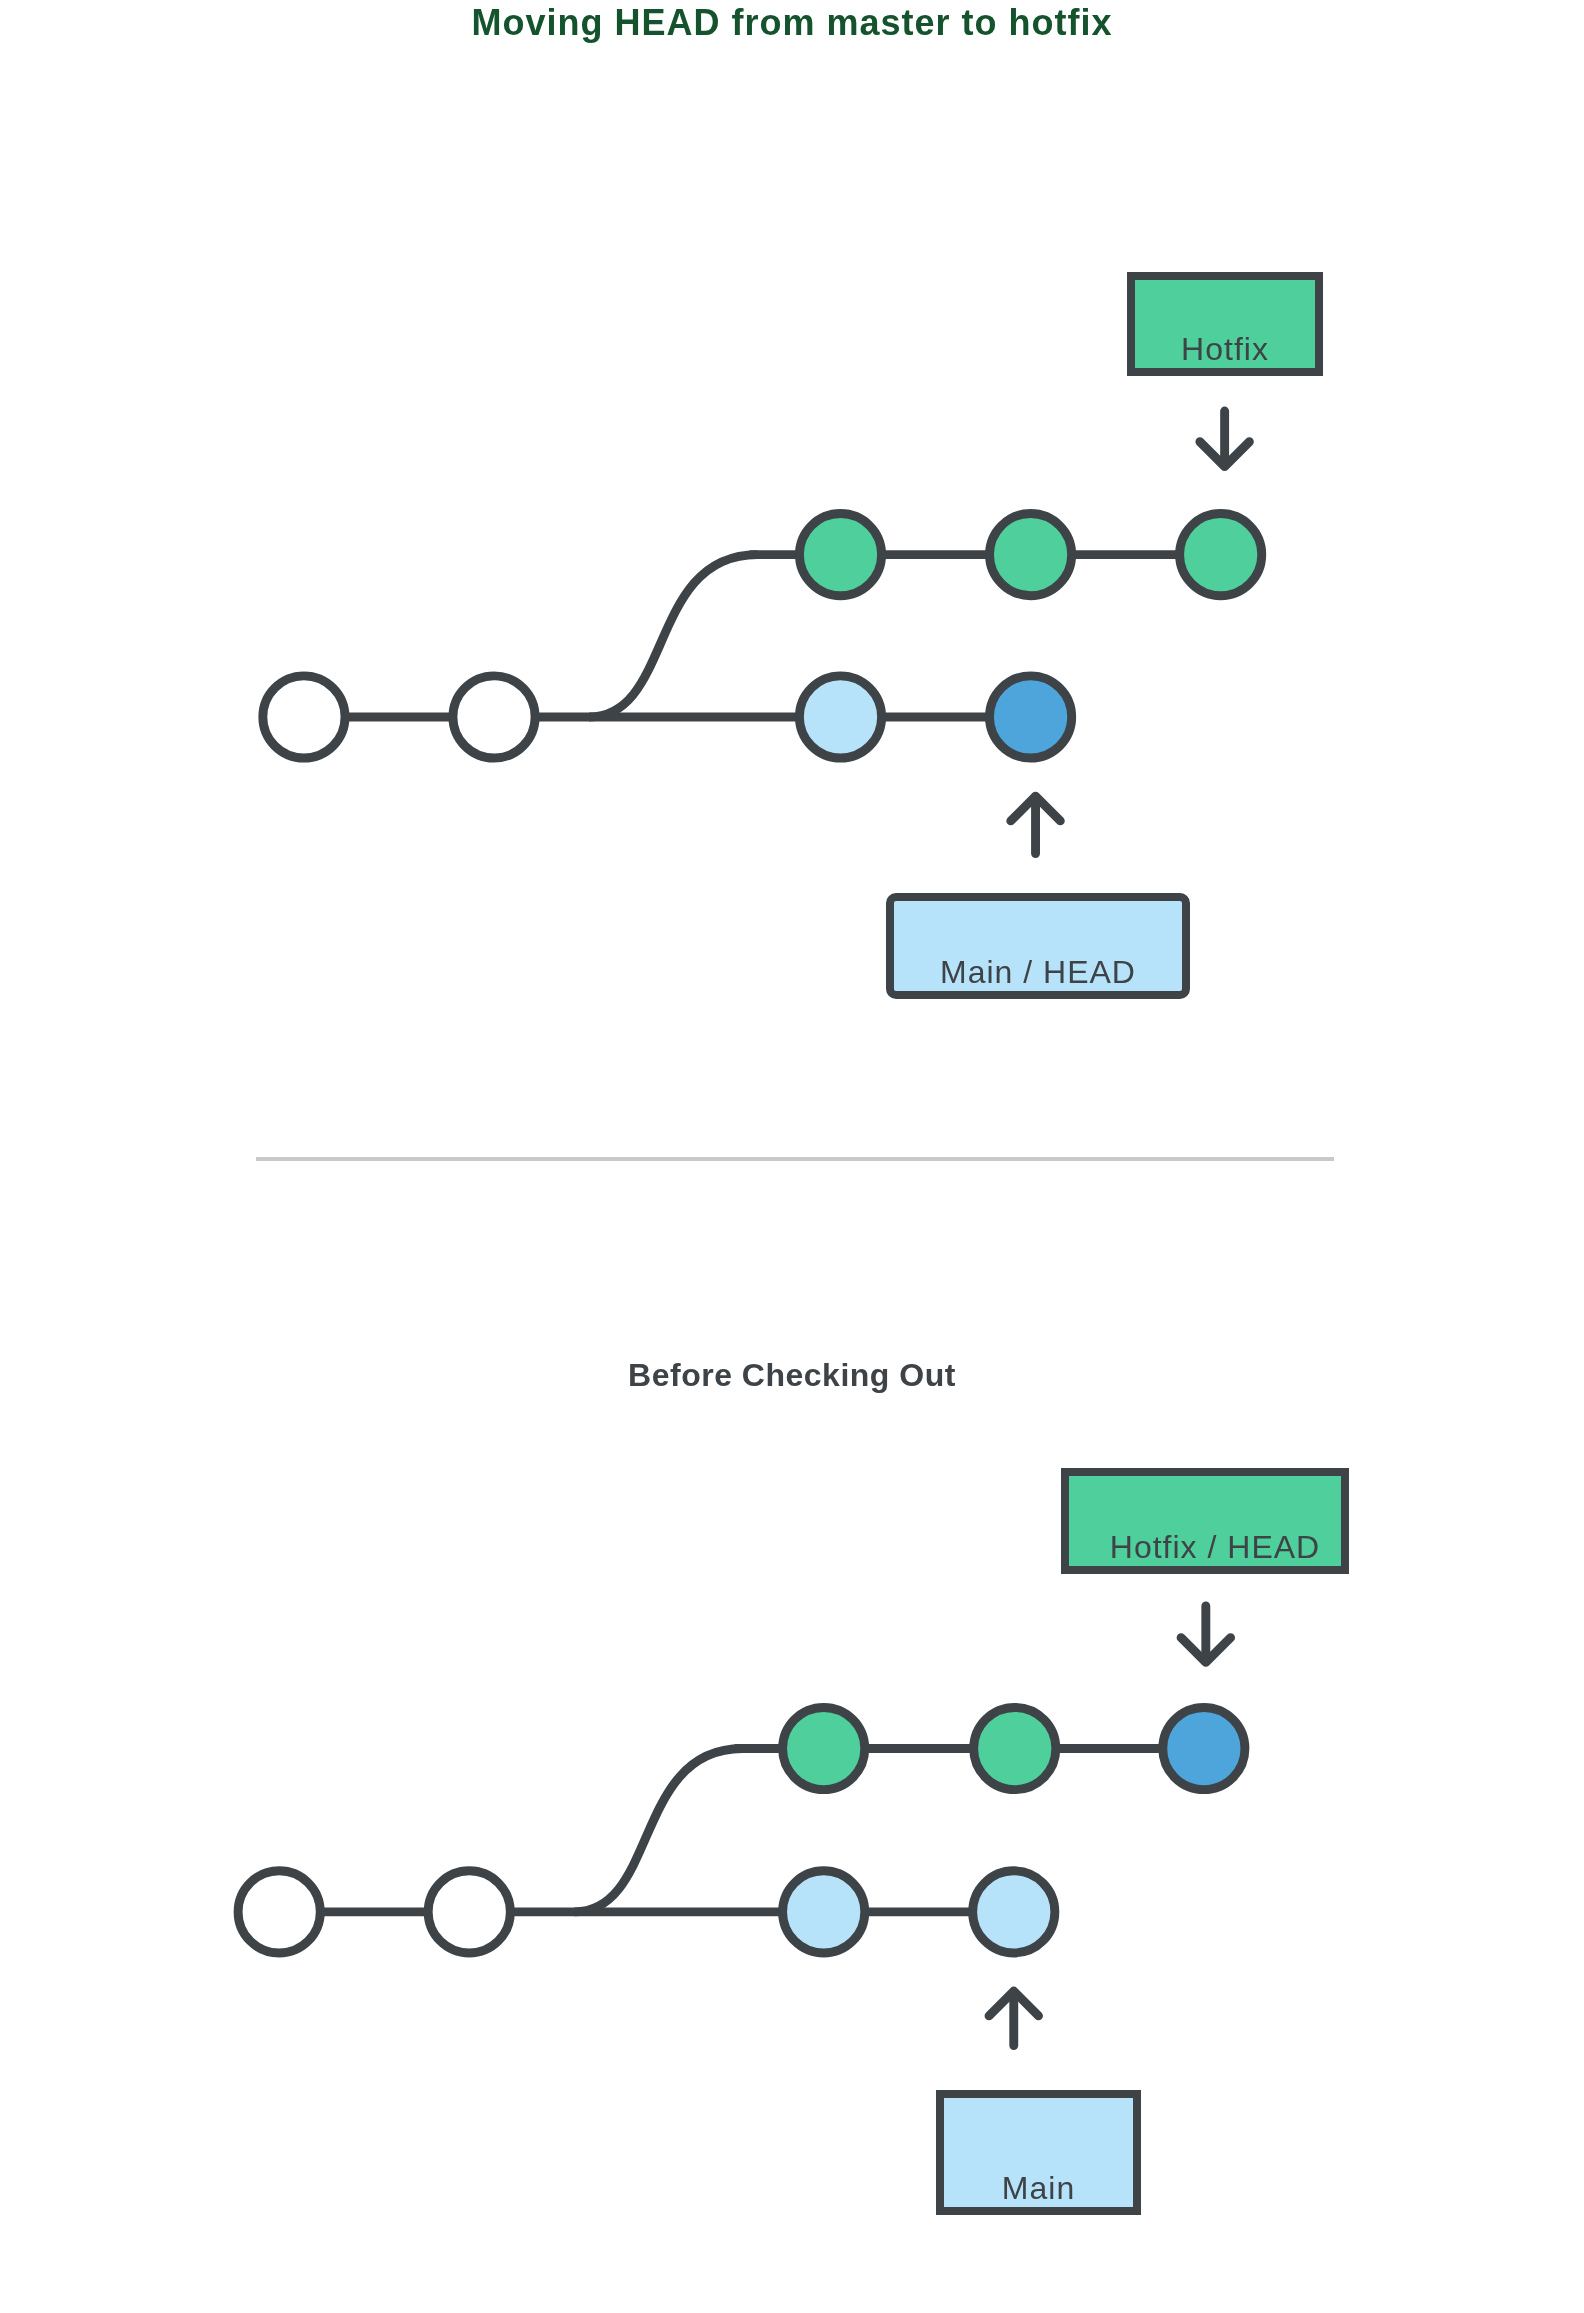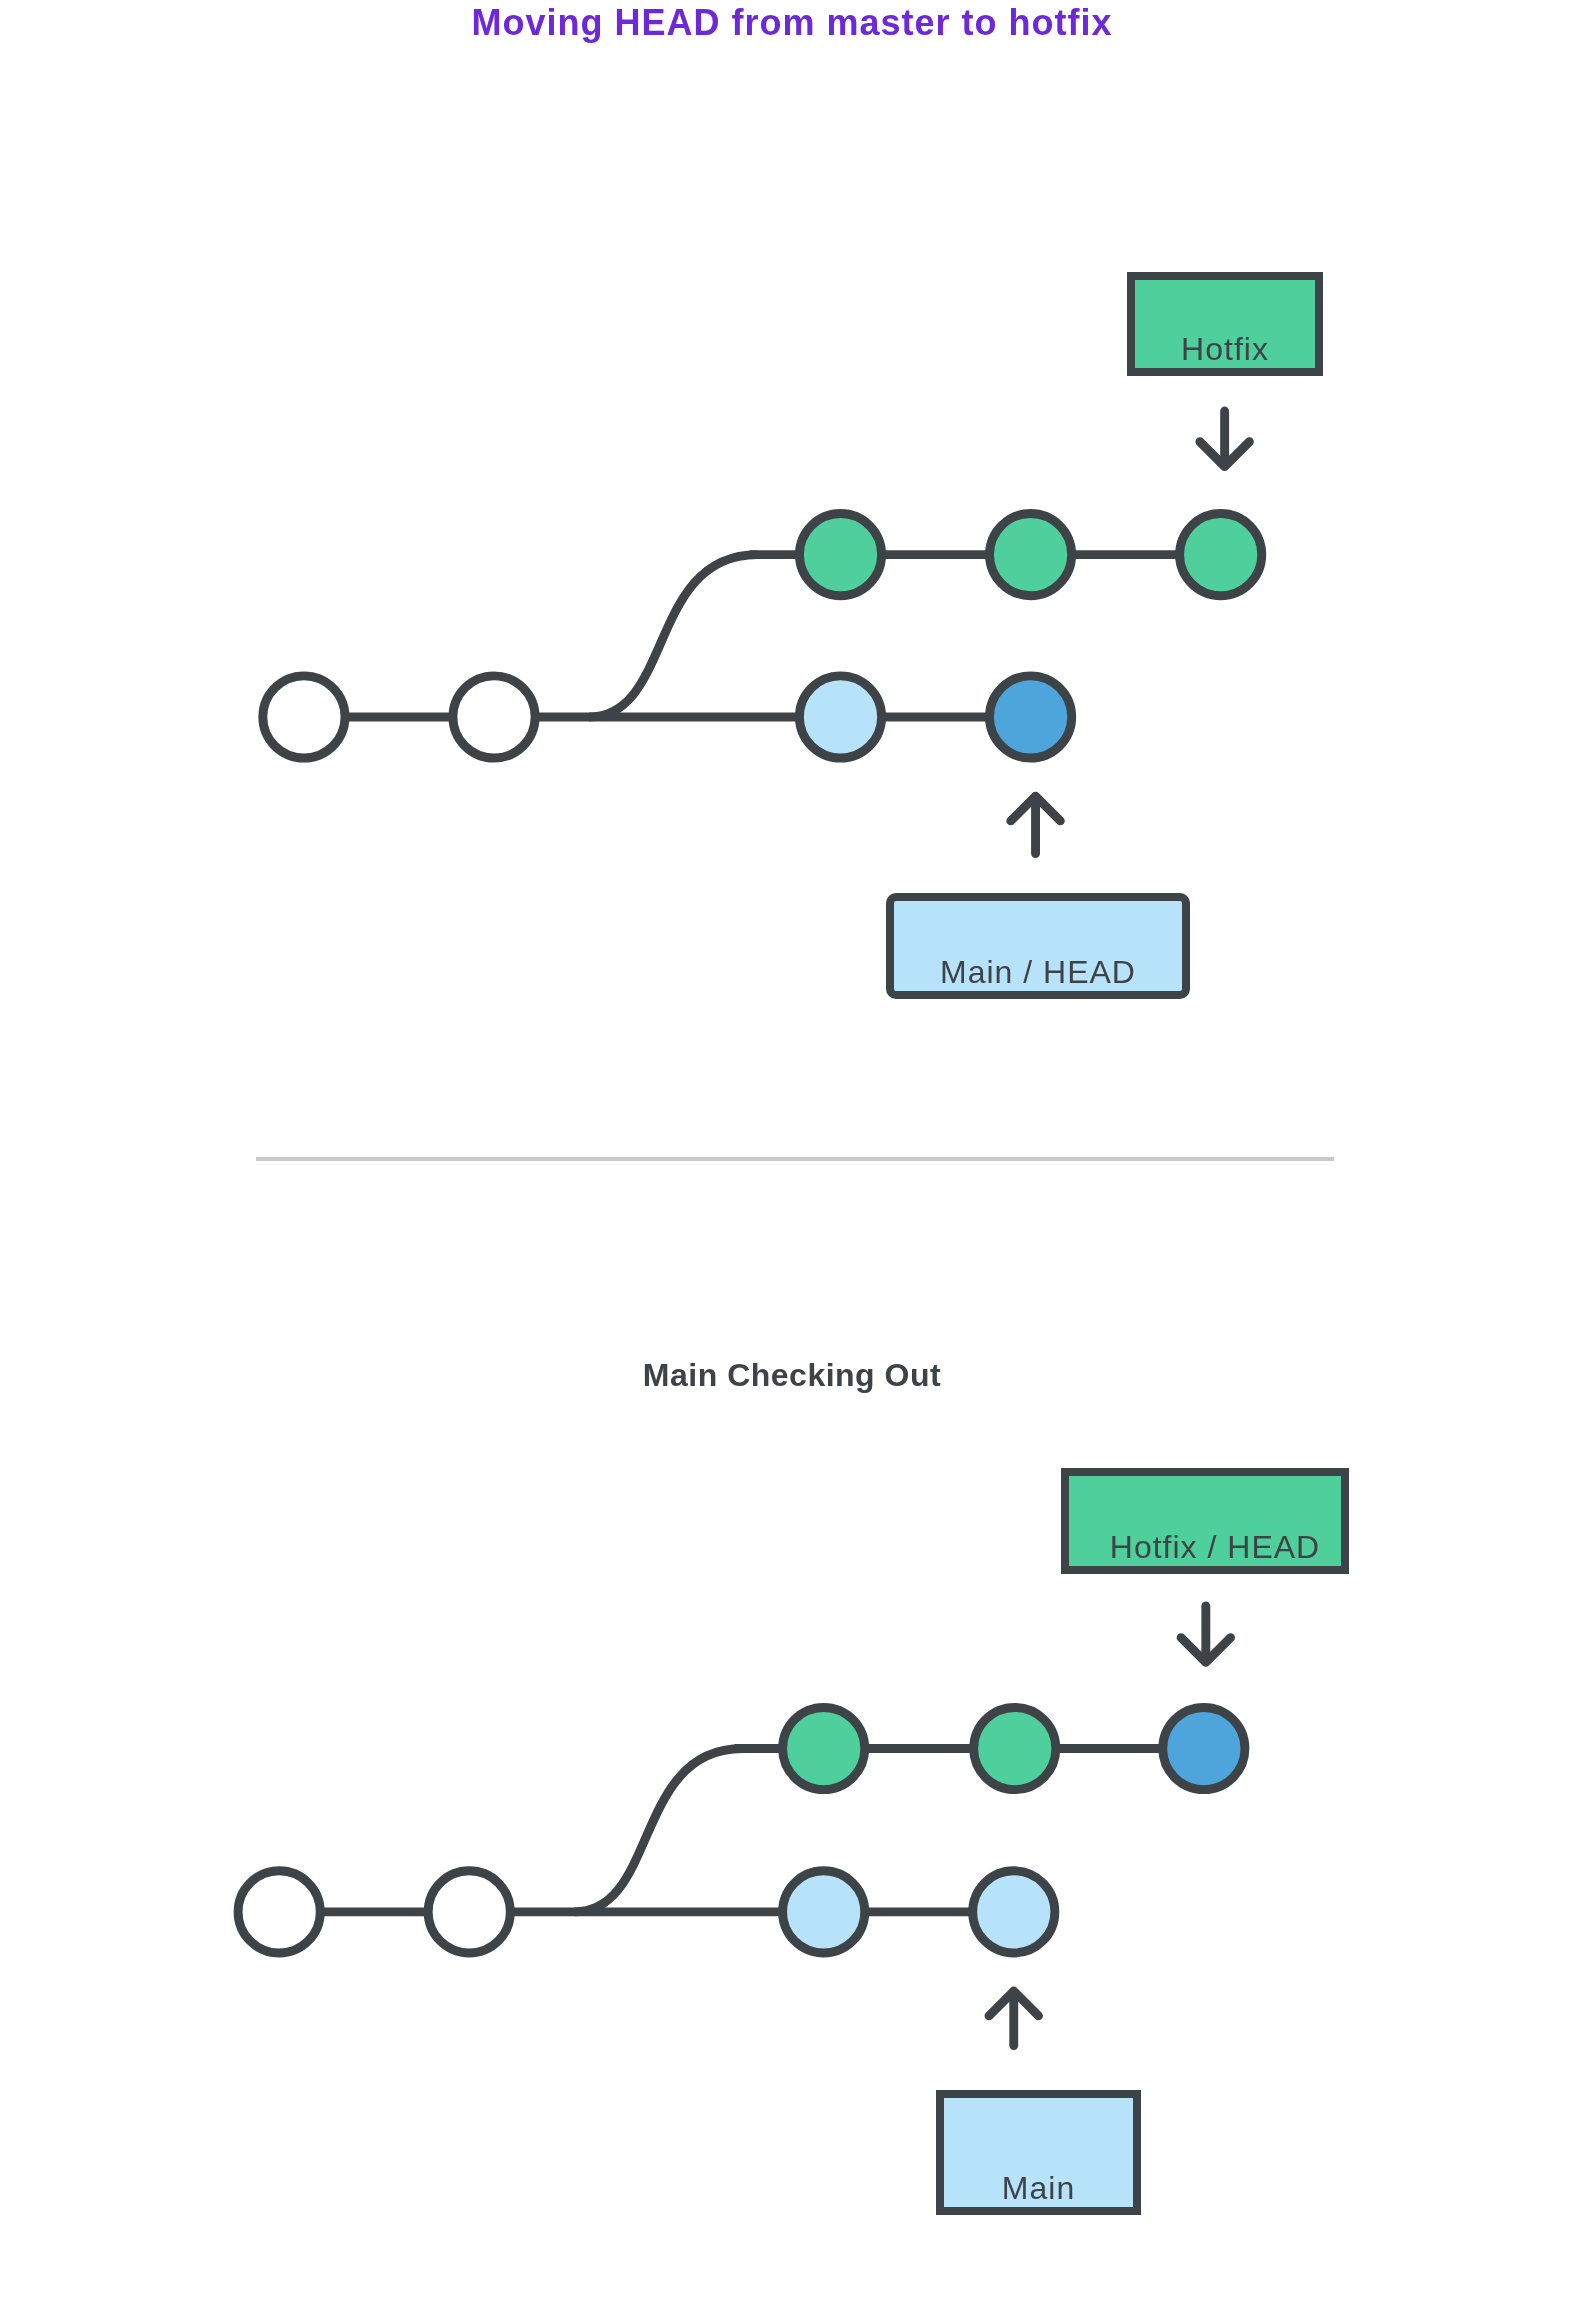--- a/index.html
+++ b/index.html
@@ -17,21 +17,21 @@
   }
   .page-title {
     position: absolute;
     top: 2px;
     left: 0;
     width: 1584px;
     text-align: center;
     font-size: 36px;
     font-weight: 700;
     letter-spacing: 1px;
-    color: #6d28d9;
+    color: #14532d;
   }
   .section-heading {
     position: absolute;
     left: 0;
     width: 1584px;
     text-align: center;
     font-size: 32px;
     font-weight: 700;
     letter-spacing: 0.5px;
     color: #3e4347;
@@ -146,21 +146,21 @@
   <div class="badge badge-green badge-hotfix-before">
     <span>Hotfix</span>
   </div>
 
   <div class="badge badge-blue badge-main-before">
     <span>Main / HEAD</span>
   </div>
 
   <div class="divider"></div>
 
-  <div class="section-heading heading-after">Main Checking Out</div>
+  <div class="section-heading heading-after">Before Checking Out</div>
 
   <div class="badge badge-green badge-hotfix-after">
     <span>Hotfix / HEAD</span>
   </div>
 
   <div class="badge badge-blue badge-main-after">
     <span>Main</span>
   </div>
 
 </div>

